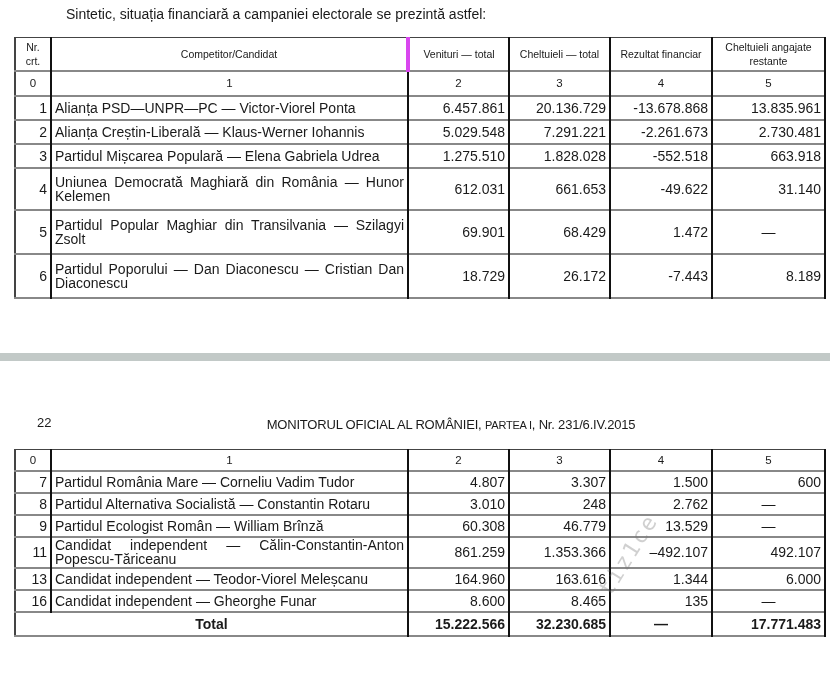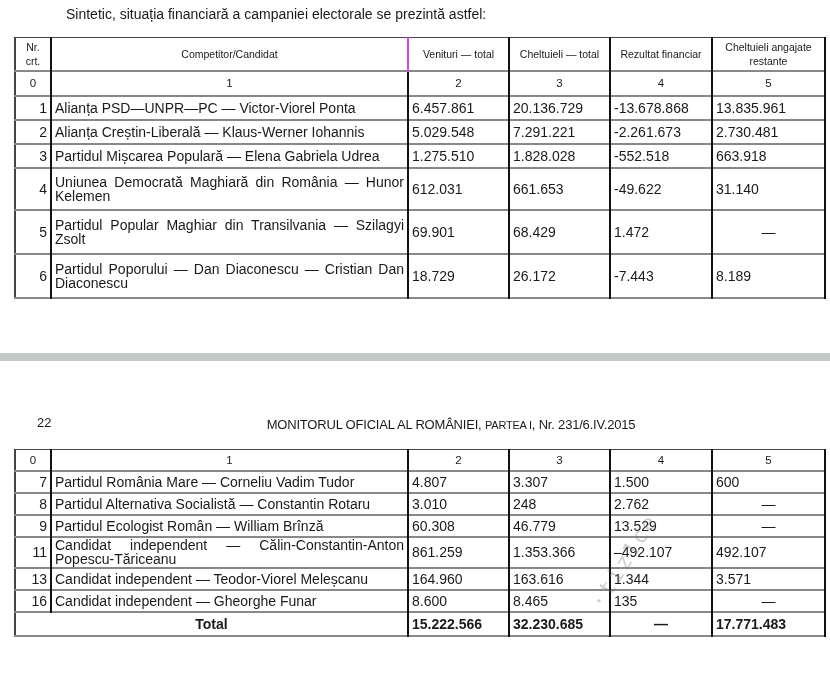--- a/index.html
+++ b/index.html
@@ -29,21 +29,21 @@
   table.fin col.c-a { width: 113px; }
   
   table.fin td.nr, table.fin th.nr { border-right: 2px solid #111; }
   table.fin td.last, table.fin th.last { border-right: 2px solid #111; margin-left: 39px; }
   table.fin td.name { border-right: 2px solid #111; }
   table.fin td.v, table.fin th.v, table.fin td.c, table.fin th.c, table.fin td.r, table.fin th.r { border-right: 2px solid #111; }
   table.fin tr { border-bottom: 2px solid #888; }
   table.fin th { font-weight: normal; font-size: 10.5px; text-align: center; }
   table.fin td.nr { text-align: right; font-size: 14px; }
   table.fin td.name { text-align: justify; text-align-last: left; font-size: 14px; }
-  table.fin td.num { font-size: 14px; }
+  table.fin td.num { text-align: right; font-size: 14px; }
   table.fin td.num.center { text-align: center; }
   table.fin tr.idx td { text-align: center; font-size: 11.5px; }
   #top-table { top: 37px; border-left: 2px solid #444; border-bottom: 2px solid #111; }
   #top-table tr.hdr { height: 33px; }
   #top-table tr.idx { height: 25px; }
   #top-table tr.r1 { height: 24px; }
   #top-table tr.r2 { height: 42px; }
   #top-table tr.r3 { height: 44px; }
   .sep {
     position: absolute; left: 0; top: 353px; width: 830px; height: 8px;
@@ -81,21 +81,21 @@
     <col class="c-nr">
       <col class="c-name">
       <col class="c-v">
       <col class="c-c">
       <col class="c-r">
       <col class="c-a">
   </colgroup>
   <tbody>
       <tr class="hdr">
     <th class="nr">Nr. crt.</th>
-    <th class="name-h" style="border-right:2px solid #d946ef">Competitor/Candidat</th>
+    <th class="name-h" style="border-right:4px solid #d946ef">Competitor/Candidat</th>
     <th class="v">Venituri — total</th>
     <th class="c">Cheltuieli — total</th>
     <th class="r">Rezultat financiar</th>
     <th class="last">Cheltuieli angajate restante</th>
   </tr>
   <tr class="idx">
     <td class="nr" style="text-align:center">0</td>
     <td class="name" style="text-align:center;text-align-last:center">1</td>
     <td class="v">2</td>
     <td class="c">3</td>
@@ -214,21 +214,21 @@
         <td class="num c">1.353.366</td>
         <td class="num r">–492.107</td>
         <td class="num last">492.107</td>
       </tr>
       <tr class="r1">
         <td class="nr">13</td>
         <td class="name">Candidat independent — Teodor-Viorel Meleșcanu</td>
         <td class="num v">164.960</td>
         <td class="num c">163.616</td>
         <td class="num r">1.344</td>
-        <td class="num last">3.571</td>
+        <td class="num last">6.000</td>
       </tr>
       <tr class="r1">
         <td class="nr">16</td>
         <td class="name">Candidat independent — Gheorghe Funar</td>
         <td class="num v">8.600</td>
         <td class="num c">8.465</td>
         <td class="num r">135</td>
         <td class="num last center">—</td>
       </tr>
     </tbody>

